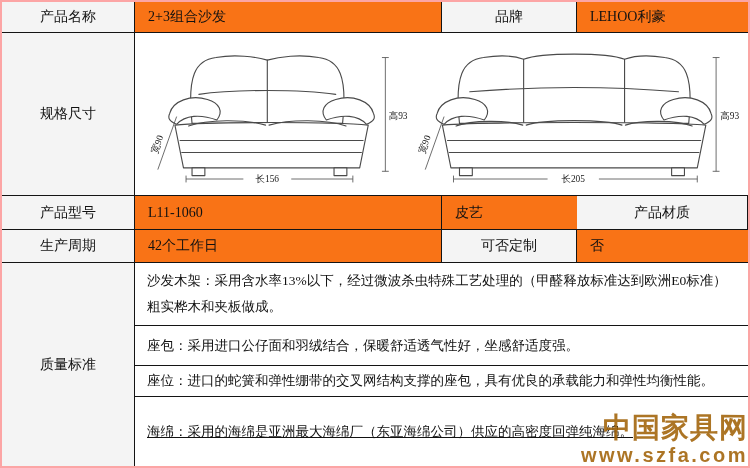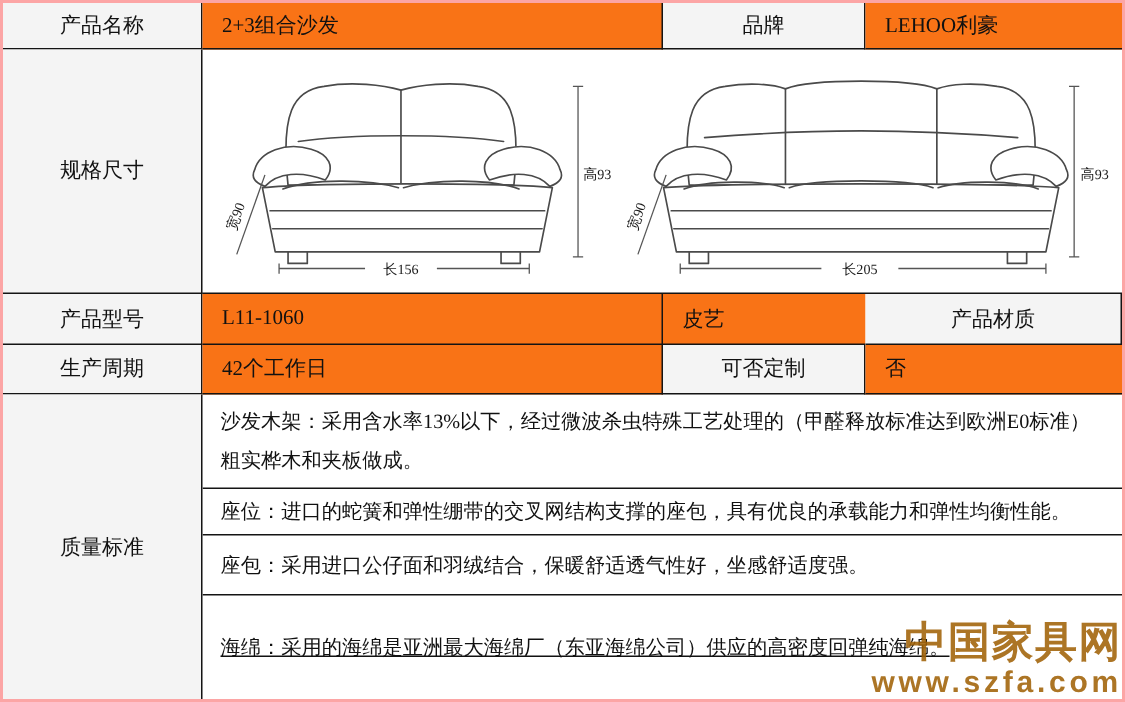--- a/index.html
+++ b/index.html
@@ -103,22 +103,22 @@
   <div class="cell label">产品材质</div>
 
   <div class="cell label">生产周期</div>
   <div class="cell value">42个工作日</div>
   <div class="cell label">可否定制</div>
   <div class="cell value last-col">否</div>
 
   <div class="cell label last-row">质量标准</div>
   <div class="cell quality-cell last-col last-row">
     <div class="q-row q0">沙发木架：采用含水率13%以下，经过微波杀虫特殊工艺处理的（甲醛释放标准达到欧洲E0标准）粗实桦木和夹板做成。</div>
+    <div class="q-row q2">座包：采用进口公仔面和羽绒结合，保暖舒适透气性好，坐感舒适度强。</div>
     <div class="q-row q1">座位：进口的蛇簧和弹性绷带的交叉网结构支撑的座包，具有优良的承载能力和弹性均衡性能。</div>
-    <div class="q-row q2">座包：采用进口公仔面和羽绒结合，保暖舒适透气性好，坐感舒适度强。</div>
     <div class="q-row q4">海绵：采用的海绵是亚洲最大海绵厂（东亚海绵公司）供应的高密度回弹纯海绵。</div>
   </div>
 </div>
 
 <div class="watermark" style="color: #a16207; text-align: right;">
   <div class="wm-name">中国家具网</div>
   <div class="wm-url">www.szfa.com</div>
 </div>
 
 </body></html>

